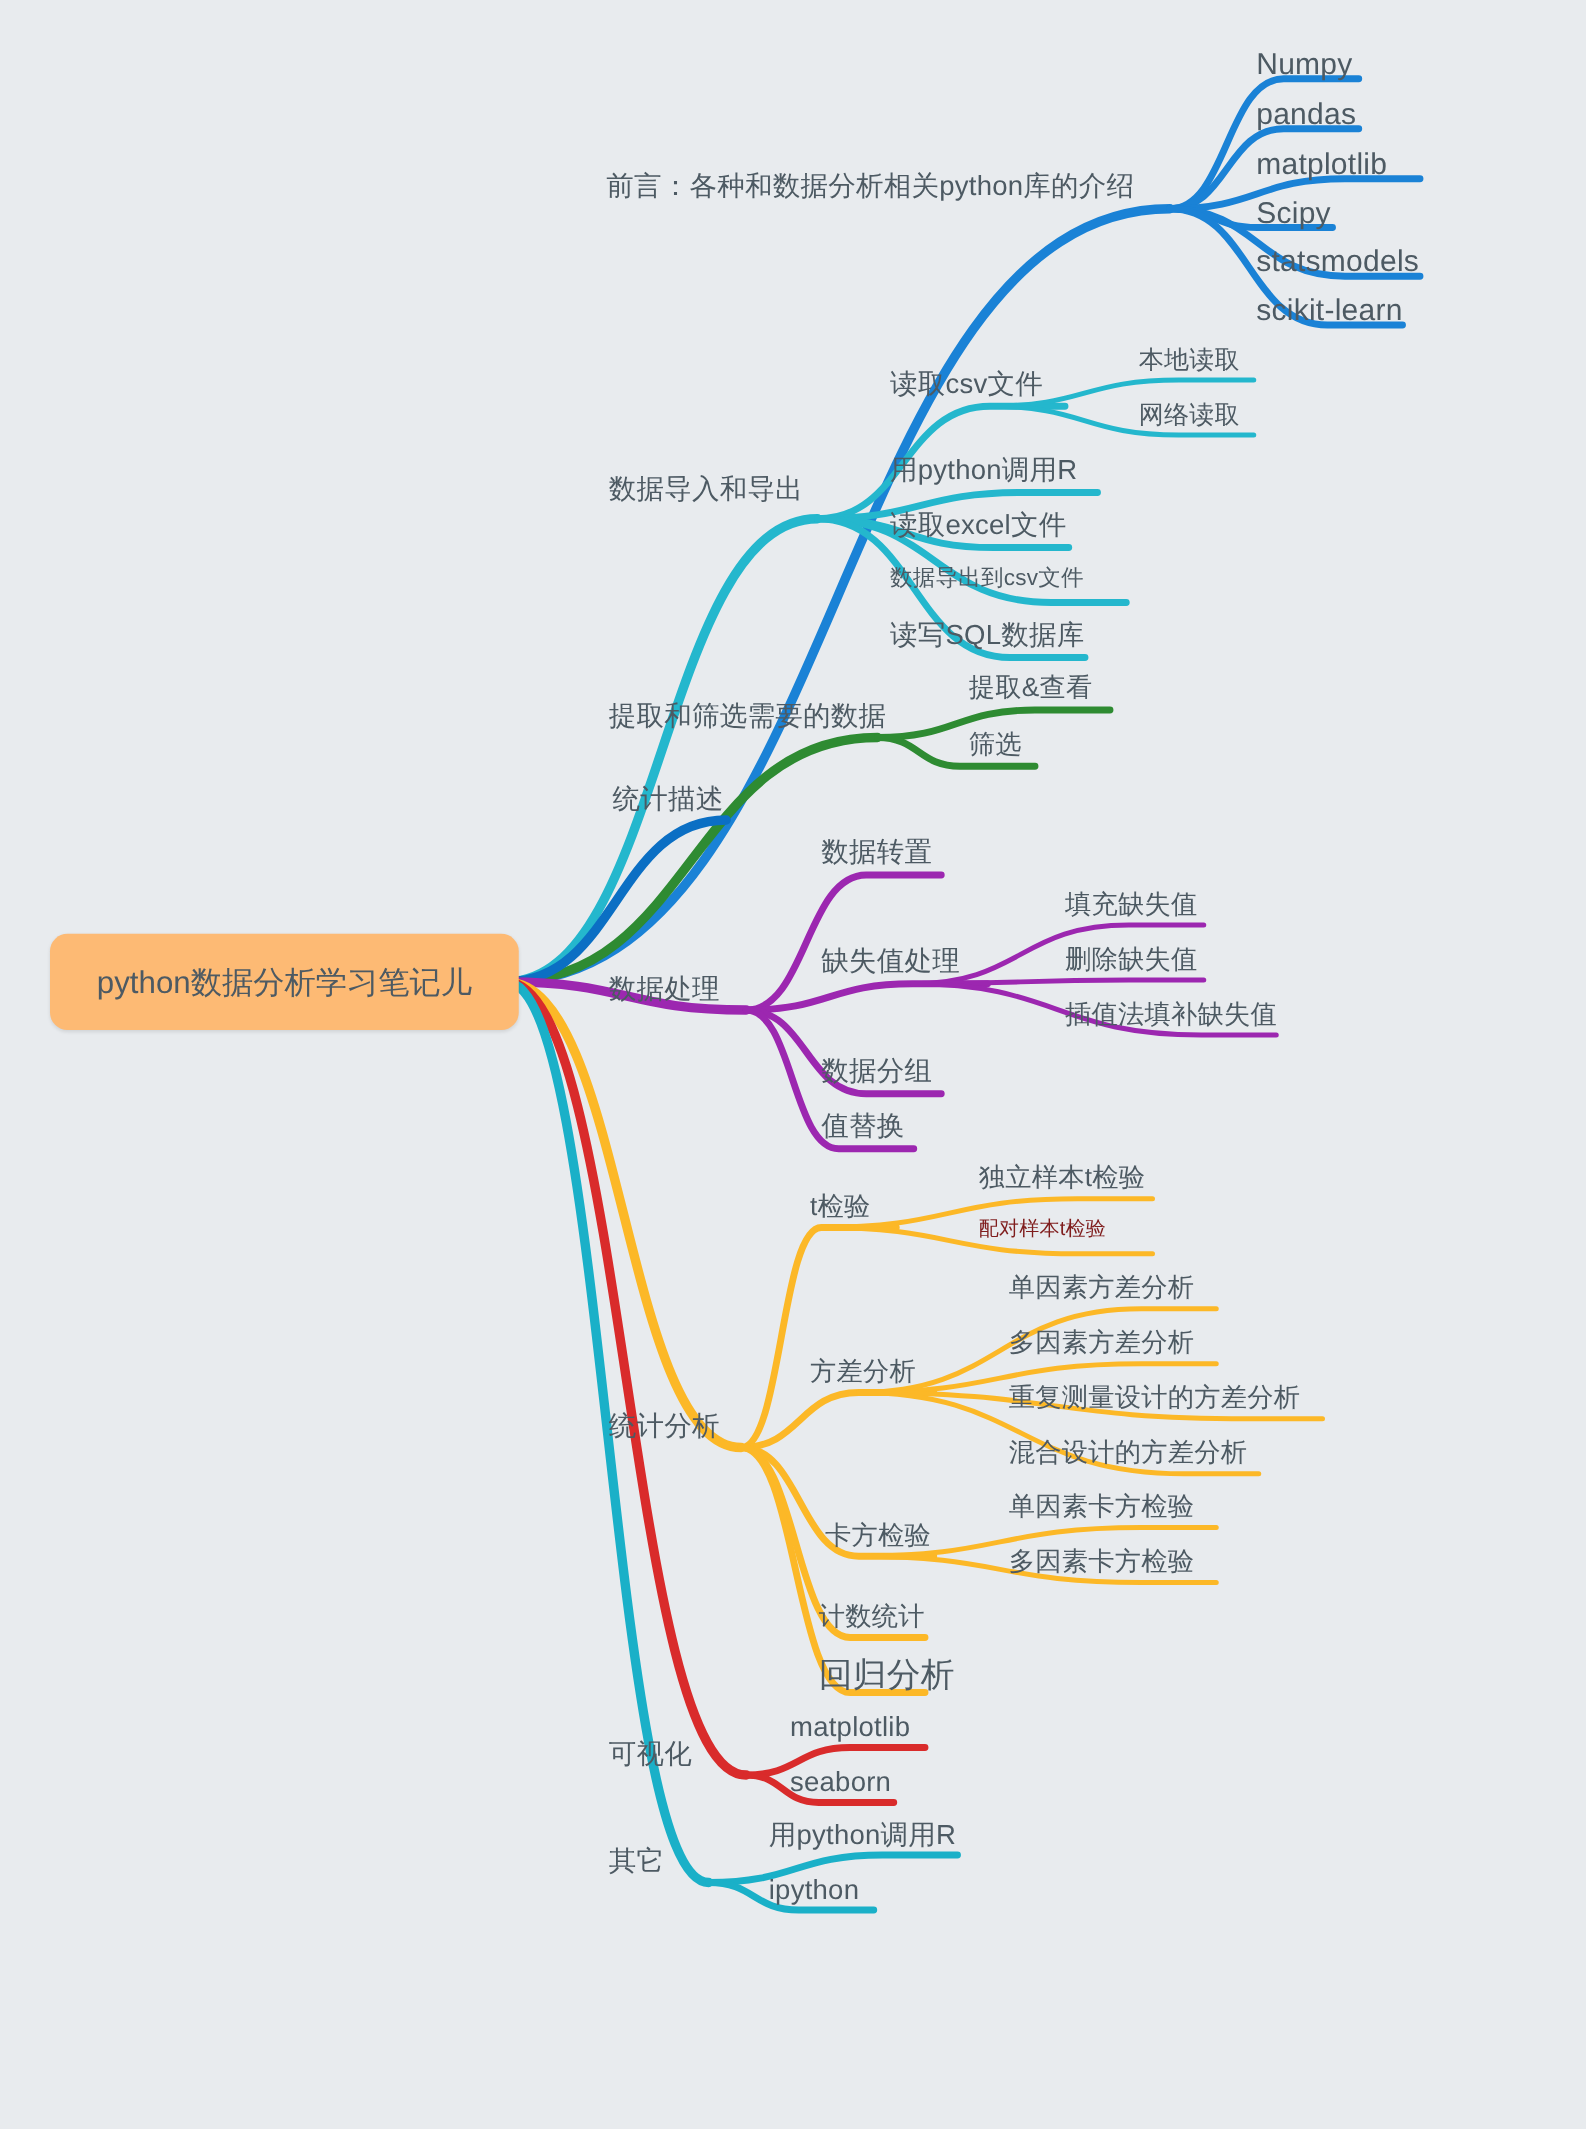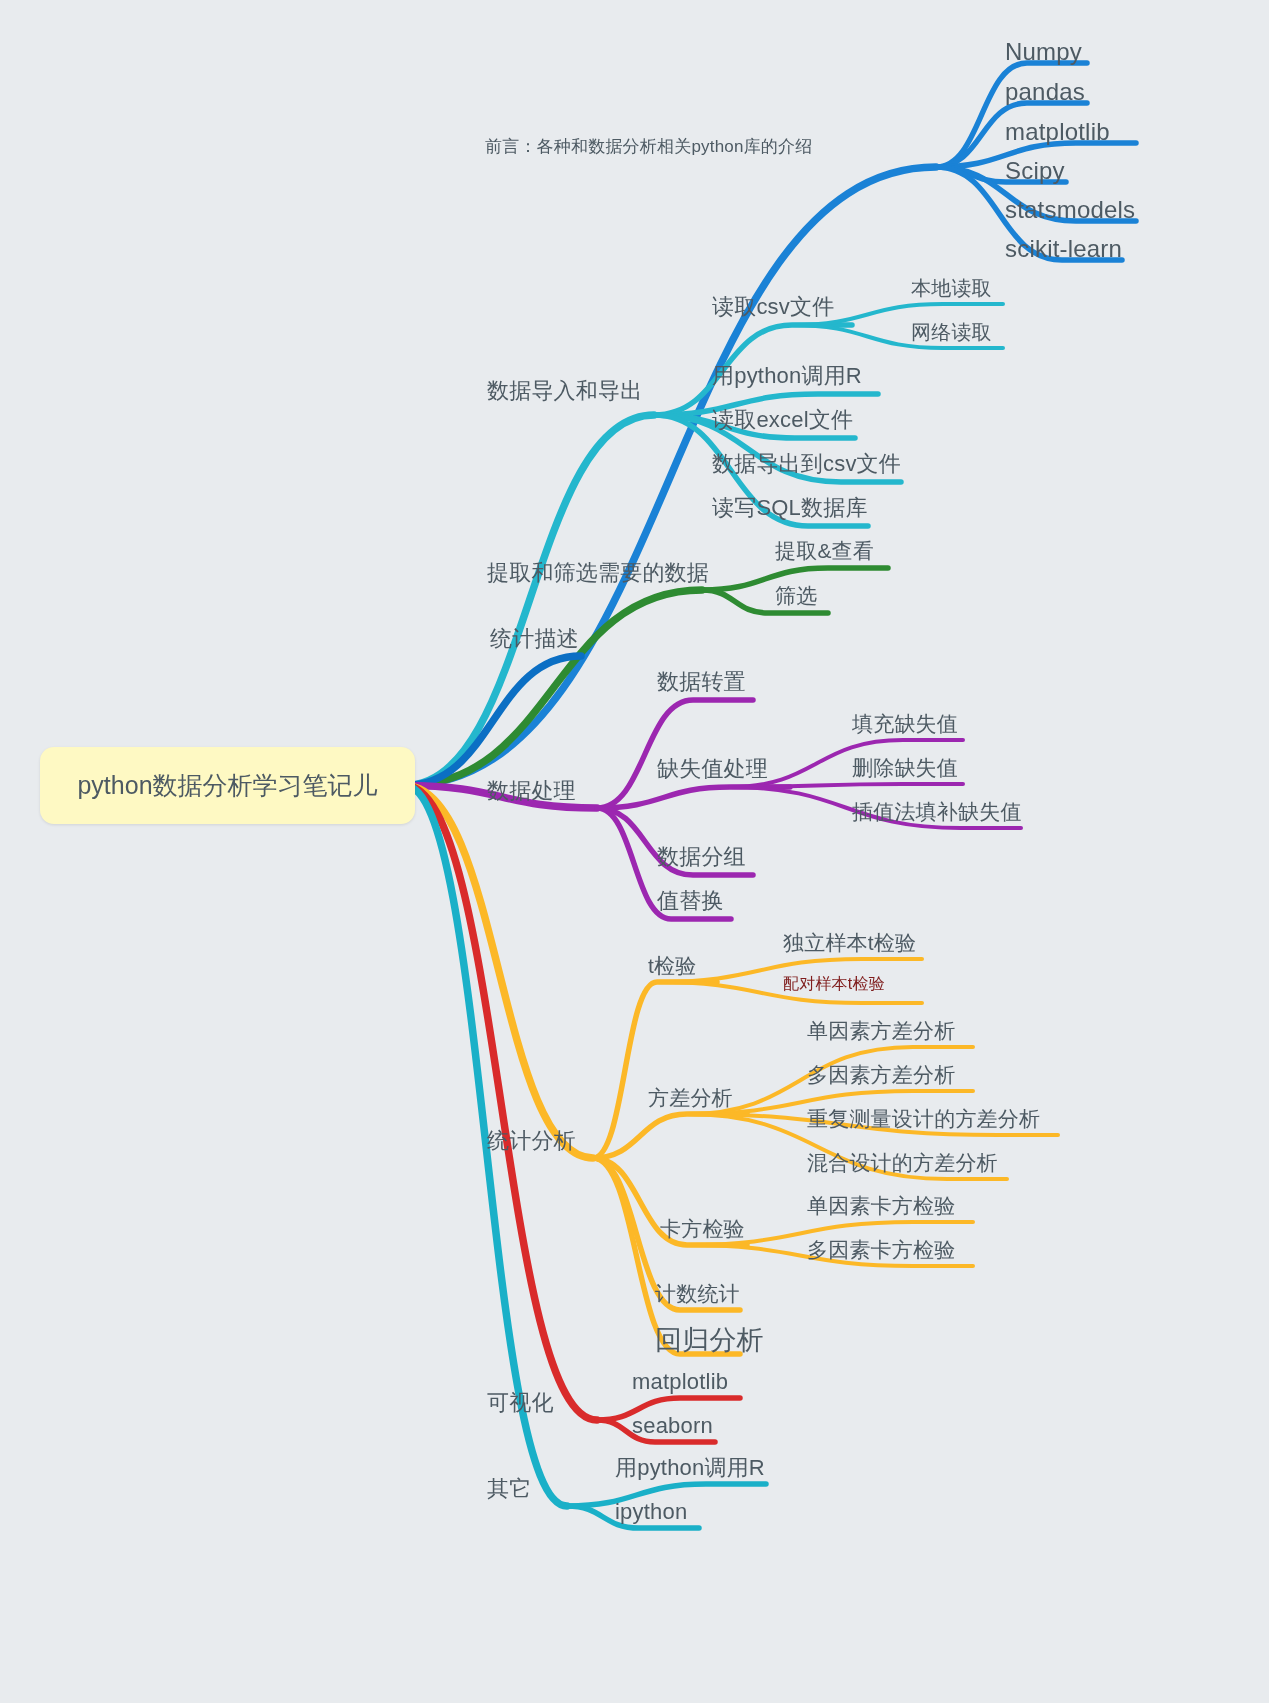--- a/index.html
+++ b/index.html
@@ -78,34 +78,34 @@
     <path d="M 593 1158 C 636.5 1158, 636.5 1354, 680 1354 L 740 1354" stroke="#fcb827" stroke-width="5.5" class="branch-path"></path>
     <path d="M 405 785.5 C 501 785.5, 501 1420, 597 1420" stroke="#d92b2b" stroke-width="7.5" class="branch-path"></path>
     <path d="M 597 1420 C 638.5 1420, 638.5 1398, 680 1398 L 740 1398" stroke="#d92b2b" stroke-width="5.5" class="branch-path"></path>
     <path d="M 597 1420 C 626 1420, 626 1442, 655 1442 L 715 1442" stroke="#d92b2b" stroke-width="5.5" class="branch-path"></path>
     <path d="M 405 785.5 C 486 785.5, 486 1506, 567 1506" stroke="#1ab0c8" stroke-width="7.5" class="branch-path"></path>
     <path d="M 567 1506 C 636.5 1506, 636.5 1484, 706 1484 L 766 1484" stroke="#1ab0c8" stroke-width="5.5" class="branch-path"></path>
     <path d="M 567 1506 C 603 1506, 603 1528, 639 1528 L 699 1528" stroke="#1ab0c8" stroke-width="5.5" class="branch-path"></path>
   </svg>
 
 <div id="labels">
-    <div class="node-label" style="left: 485px; top: 138px; font-size: 17px; color: rgb(77, 90, 99);">前言：各种和数据分析相关python库的介绍</div>
+    <div class="node-label" style="left: 485px; top: 138px; font-size: 22px; color: rgb(77, 90, 99);">前言：各种和数据分析相关python库的介绍</div>
     <div class="node-label" style="left: 1005px; top: 40px; font-size: 24px; color: rgb(77, 90, 99);">Numpy</div>
     <div class="node-label" style="left: 1005px; top: 80px; font-size: 24px; color: rgb(77, 90, 99);">pandas</div>
     <div class="node-label" style="left: 1005px; top: 120px; font-size: 24px; color: rgb(77, 90, 99);">matplotlib</div>
     <div class="node-label" style="left: 1005px; top: 159px; font-size: 24px; color: rgb(77, 90, 99);">Scipy</div>
     <div class="node-label" style="left: 1005px; top: 198px; font-size: 24px; color: rgb(77, 90, 99);">statsmodels</div>
     <div class="node-label" style="left: 1005px; top: 237px; font-size: 24px; color: rgb(77, 90, 99);">scikit-learn</div>
     <div class="node-label" style="left: 487px; top: 380px; font-size: 22px; color: rgb(77, 90, 99); font-family: Liberation Serif, serif;">数据导入和导出</div>
     <div class="node-label" style="left: 712px; top: 296px; font-size: 22px; color: rgb(77, 90, 99);">读取csv文件</div>
     <div class="node-label" style="left: 911px; top: 278px; font-size: 20px; color: rgb(77, 90, 99);">本地读取</div>
     <div class="node-label" style="left: 911px; top: 322px; font-size: 20px; color: rgb(77, 90, 99);">网络读取</div>
     <div class="node-label" style="left: 712px; top: 365px; font-size: 22px; color: rgb(77, 90, 99);">用python调用R</div>
     <div class="node-label" style="left: 712px; top: 409px; font-size: 22px; color: rgb(77, 90, 99);">读取excel文件</div>
-    <div class="node-label" style="left: 712px; top: 453px; font-size: 22px; color: rgb(77, 90, 99);">数据导出到csv文件</div>
+    <div class="node-label" style="left: 712px; top: 453px; font-size: 18px; color: rgb(77, 90, 99);">数据导出到csv文件</div>
     <div class="node-label" style="left: 712px; top: 497px; font-size: 22px; color: rgb(77, 90, 99);">读写SQL数据库</div>
     <div class="node-label" style="left: 487px; top: 562px; font-size: 22px; color: rgb(77, 90, 99);">提取和筛选需要的数据</div>
     <div class="node-label" style="left: 775px; top: 540px; font-size: 21px; color: rgb(77, 90, 99);">提取&amp;查看</div>
     <div class="node-label" style="left: 775px; top: 585px; font-size: 21px; color: rgb(77, 90, 99);">筛选</div>
     <div class="node-label" style="left: 490px; top: 628px; font-size: 22px; color: rgb(77, 90, 99);">统计描述</div>
     <div class="node-label" style="left: 487px; top: 780px; font-size: 22px; color: rgb(77, 90, 99); text-align: right;">数据处理</div>
     <div class="node-label" style="left: 657px; top: 671px; font-size: 22px; color: rgb(77, 90, 99);">数据转置</div>
     <div class="node-label" style="left: 657px; top: 758px; font-size: 22px; color: rgb(77, 90, 99);">缺失值处理</div>
     <div class="node-label" style="left: 852px; top: 713px; font-size: 21px; color: rgb(77, 90, 99);">填充缺失值</div>
     <div class="node-label" style="left: 852px; top: 757px; font-size: 21px; color: rgb(77, 90, 99);">删除缺失值</div>
@@ -127,15 +127,15 @@
     <div class="node-label" style="left: 655px; top: 1283px; font-size: 21px; color: rgb(77, 90, 99);">计数统计</div>
     <div class="node-label" style="left: 655px; top: 1327px; font-size: 27px; color: rgb(77, 90, 99);">回归分析</div>
     <div class="node-label" style="left: 487px; top: 1392px; font-size: 22px; color: rgb(77, 90, 99);">可视化</div>
     <div class="node-label" style="left: 632px; top: 1371px; font-size: 22px; color: rgb(77, 90, 99);">matplotlib</div>
     <div class="node-label" style="left: 632px; top: 1415px; font-size: 22px; color: rgb(77, 90, 99);">seaborn</div>
     <div class="node-label" style="left: 487px; top: 1478px; font-size: 22px; color: rgb(77, 90, 99);">其它</div>
     <div class="node-label" style="left: 615px; top: 1457px; font-size: 22px; color: rgb(77, 90, 99);">用python调用R</div>
     <div class="node-label" style="left: 615px; top: 1501px; font-size: 22px; color: rgb(77, 90, 99);">ipython</div>
   </div>
 
-<div class="root-node" id="root-node" style="left: 40px; top: 747px; width: 375px; height: 77px; background: #fef9c3; color: rgb(77, 90, 99);">
+<div class="root-node" id="root-node" style="left: 40px; top: 747px; width: 375px; height: 77px; background: #fdba74; color: rgb(77, 90, 99);">
   <span>python数据分析学习笔记儿</span>
 </div>
 
 </body></html>

